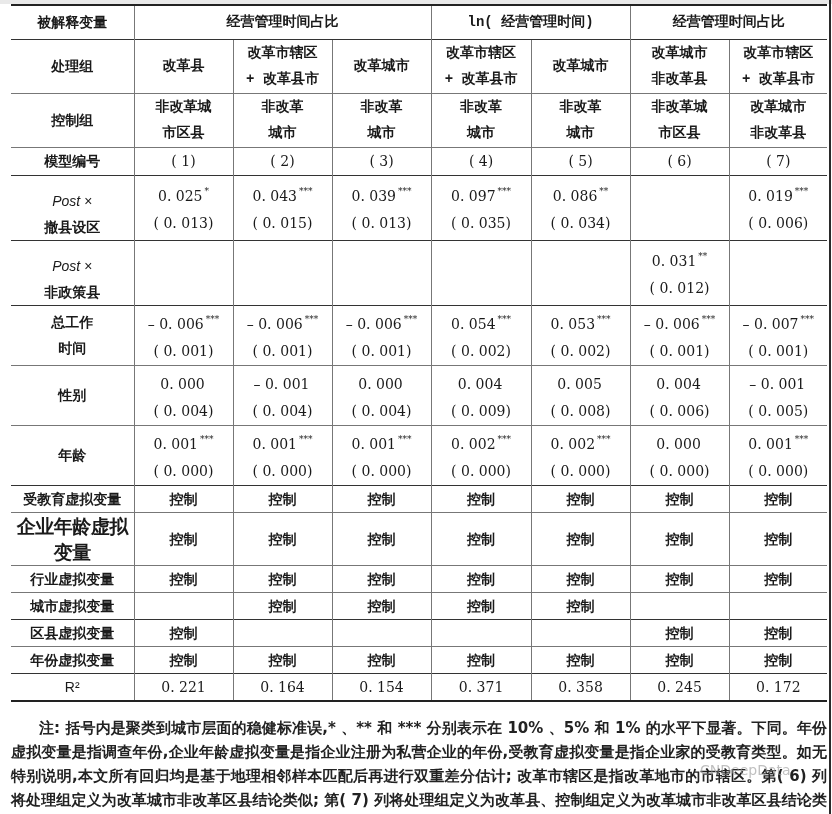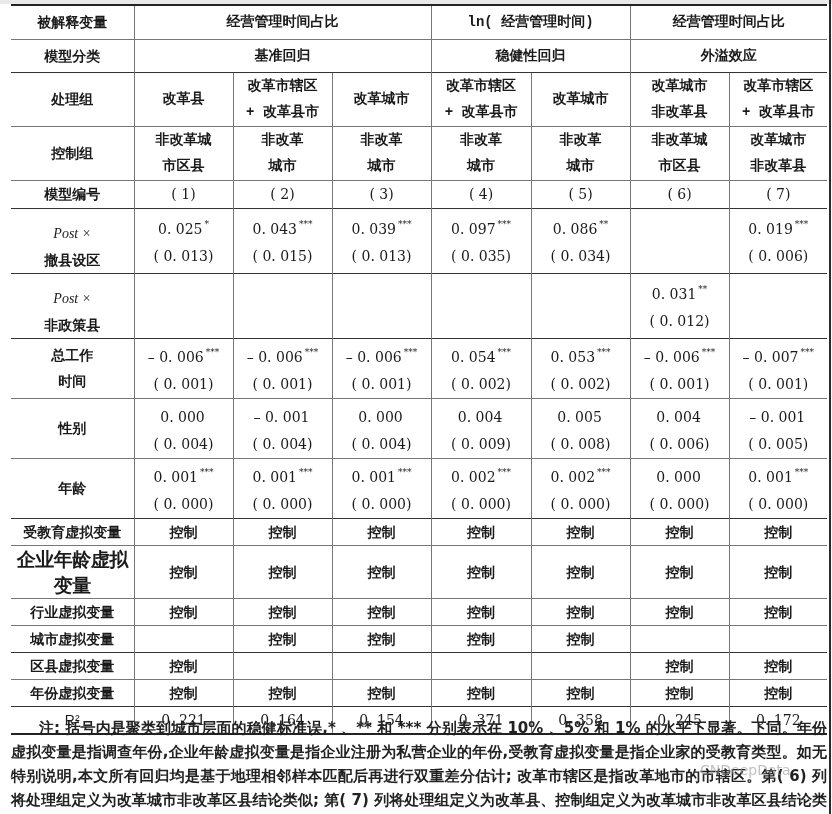--- a/index.html
+++ b/index.html
@@ -11,21 +11,21 @@
   table.reg td { text-align:center; vertical-align:middle; padding:0; font-size:14px; line-height:26px;
                  border-left:1px solid #777; border-top:1px solid #777; }
   table.reg td:first-child { border-left:none; font-weight:bold; font-family:"DejaVu Sans","Liberation Sans",sans-serif; font-size:14px; }
   table.reg tr:first-child td { border-top:2px solid #222; }
   table.reg tr.thick td { border-top:1.5px solid #333; }
   table.reg tr.last td { border-bottom:2px solid #222; }
   td.hdr { font-weight:bold; font-family:Liberation Mono, monospace; }
   td.ctrl { font-weight:bold; font-family:"DejaVu Sans","Liberation Sans",sans-serif; }
   .coef, .se { display:block; line-height:27px; font-size:14px; }
   .stars { font-size:9px; vertical-align:7px; margin-left:2px; }
-  .it { font-style:italic; font-weight:normal; font-family:Liberation Serif, serif;margin-top:12px; }
+  .it { font-style:italic; font-weight:normal; font-family:Liberation Sans, sans-serif;margin-top:12px; }
   .note { position:absolute; left:11px; top:716px; width:816px; font-size:15px; line-height:24px;
           font-family:"DejaVu Sans","Liberation Sans",sans-serif; font-weight:bold; text-indent:28px; text-align:justify; color:#222; }
   .wm { position:absolute; left:700px; top:762px; font-size:14px; color:rgba(150,150,150,0.6); font-family:"DejaVu Sans",sans-serif; }
 </style>
 </head>
 <body>
 
 <div class="topshade"></div>
 <div class="rightline"></div>
 
@@ -42,26 +42,20 @@
   </colgroup>
   <tbody>
 
     <tr style="height:34px">
       <td>被解释变量</td>
       <td class="hdr" colspan="3">经营管理时间占比</td>
       <td class="hdr" colspan="2">ln( 经营管理时间)</td>
       <td class="hdr" colspan="2">经营管理时间占比</td>
     </tr>
 
-    <tr style="height:33px">
-      <td>模型分类</td>
-      <td class="hdr" colspan="3">基准回归</td>
-      <td class="hdr" colspan="2">稳健性回归</td>
-      <td class="hdr" colspan="2">外溢效应</td>
-    </tr>
 
     <tr class="thick" style="height:54px">
       <td>处理组</td>
       <td class="hdr"><span>改革县</span></td>
       <td class="hdr">
           <span style="display:block">改革市辖区</span>
           <span style="display:block">+ 改革县市</span>
         </td>
       <td class="hdr"><span>改革城市</span></td>
       <td class="hdr">

